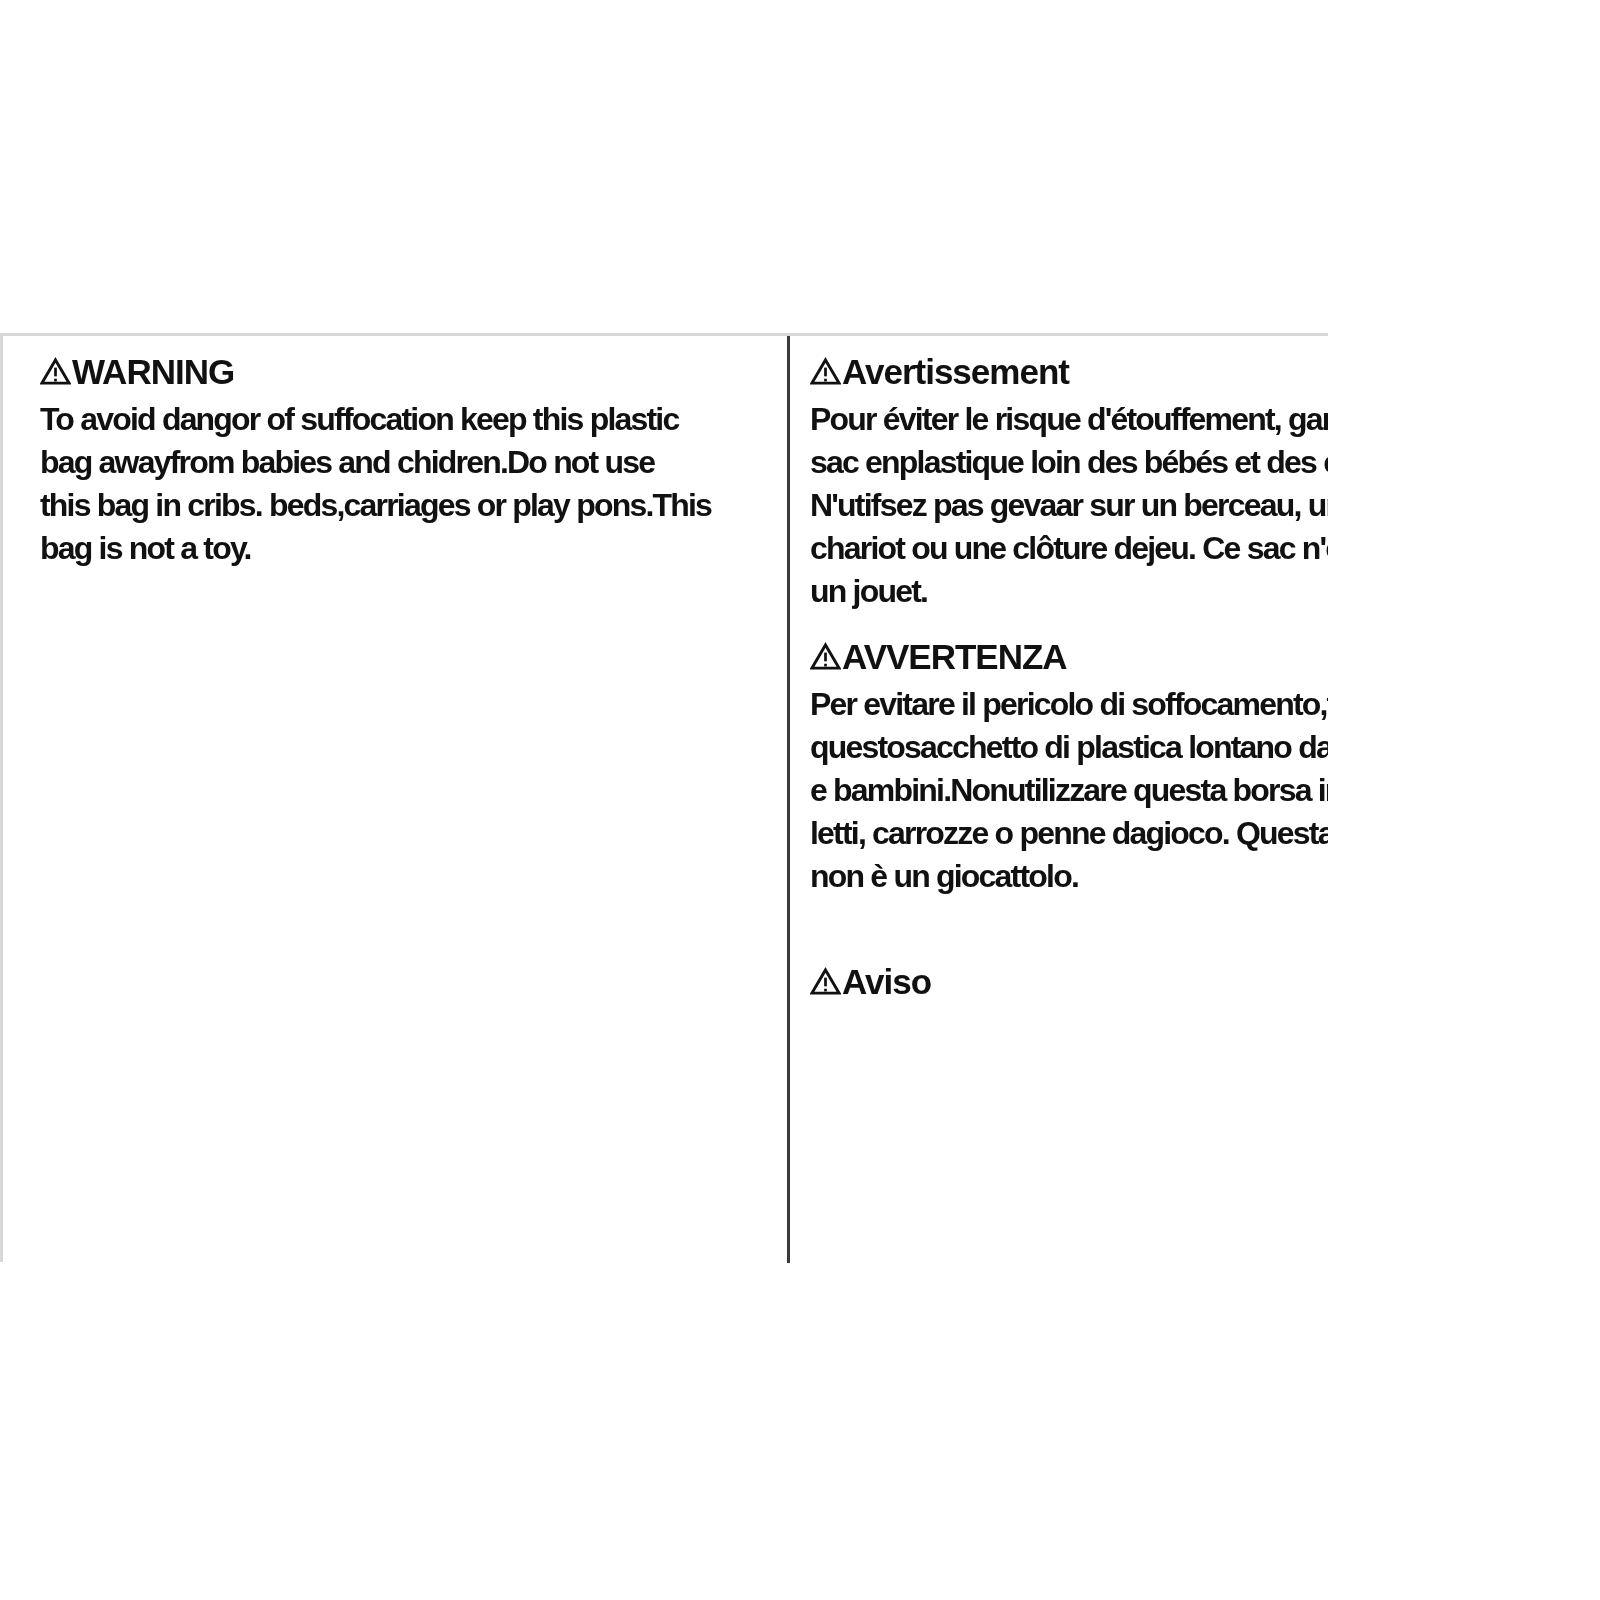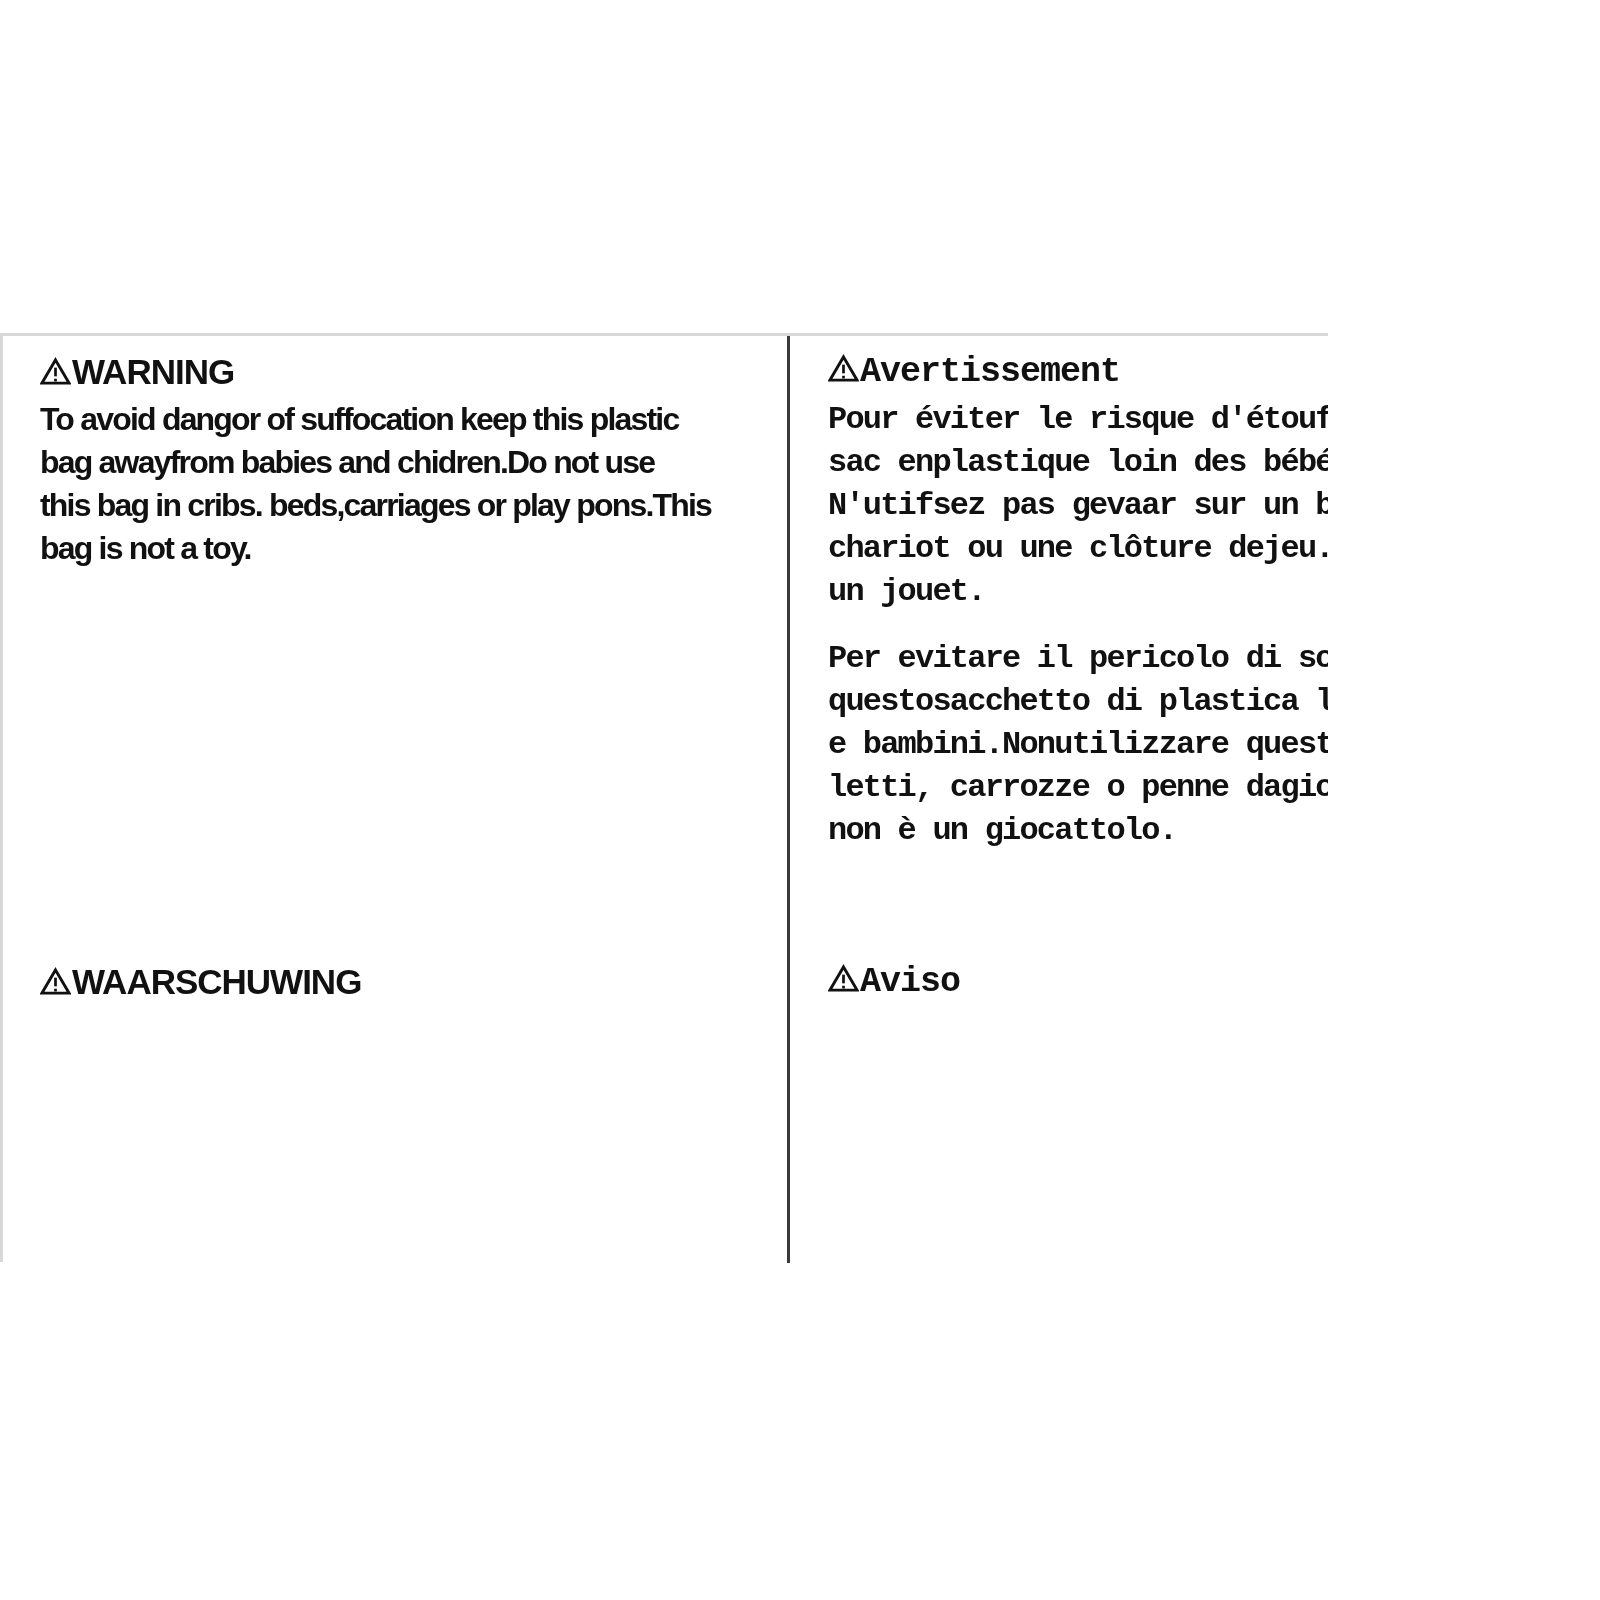--- a/index.html
+++ b/index.html
@@ -32,21 +32,21 @@
     position: absolute;
     top: 336px; left: 787px;
     width: 3px; height: 927px;
     background: var(--divider-color, #3a3a3a);
   }
   .sec {
     position: absolute;
     width: 748px;
   }
   .sec.col-left  { left: 40px;  }
-  .sec.col-right { left: 828px; font-family: Liberation Mono, monospace; }
+  .sec.col-right { left: 810px; }
   .sec.row-1 { top: 352px; }
   .sec.row-2 { top: 637px; }
   .sec.row-3 { top: 962px; }
   .heading {
     margin: 0 0 6px 0;
     font-size: 35px;
     font-weight: 700;
     letter-spacing: -1px;
     line-height: 40px;
     white-space: pre;
@@ -85,41 +85,41 @@
     <p class="body-text">To avoid dangor of suffocation keep this plastic
 bag awayfrom babies and chidren.Do not use
 this bag in cribs. beds,carriages or play pons.This
 bag is not a toy.</p>
   </section>
 
   <section class="sec col-left row-2">
   </section>
 
   <section class="sec col-left row-3">
-    <h2 class="heading"><svg class="warn-icon" viewBox="0 0 32 30">
-          <path d="M16 3 L30 27 L2 27 Z" fill="none" stroke="#111" stroke-width="3" stroke-linejoin="miter"></path>
-          <rect x="14.6" y="11" width="2.8" height="9" fill="#111"></rect>
-          <rect x="14.6" y="22.5" width="2.8" height="2.8" fill="#111"></rect>
-        </svg><span>WAARSCHUWING</span></h2>
   </section>
 
   <section class="sec col-right row-1">
     <h2 class="heading"><svg class="warn-icon" viewBox="0 0 32 30">
           <path d="M16 3 L30 27 L2 27 Z" fill="none" stroke="#111" stroke-width="3" stroke-linejoin="miter"></path>
           <rect x="14.6" y="11" width="2.8" height="9" fill="#111"></rect>
           <rect x="14.6" y="22.5" width="2.8" height="2.8" fill="#111"></rect>
         </svg><span>Avertissement</span></h2>
     <p class="body-text">Pour éviter le risque d'étouffement, gardez ce
 sac enplastique loin des bébés et des enfants.
 N'utifsez pas gevaar sur un berceau, un lit, un
 chariot ou une clôture dejeu. Ce sac n'est pas
 un jouet.</p>
   </section>
 
   <section class="sec col-right row-2">
+    <h2 class="heading"><svg class="warn-icon" viewBox="0 0 32 30">
+          <path d="M16 3 L30 27 L2 27 Z" fill="none" stroke="#111" stroke-width="3" stroke-linejoin="miter"></path>
+          <rect x="14.6" y="11" width="2.8" height="9" fill="#111"></rect>
+          <rect x="14.6" y="22.5" width="2.8" height="2.8" fill="#111"></rect>
+        </svg><span>AVVERTENZA</span></h2>
     <p class="body-text">Per evitare il pericolo di soffocamento,tenere
 questosacchetto di plastica lontano da bambini
 e bambini.Nonutilizzare questa borsa in culle,
 letti, carrozze o penne dagioco. Questa borsa
 non è un giocattolo.</p>
   </section>
 
   <section class="sec col-right row-3">
     <h2 class="heading"><svg class="warn-icon" viewBox="0 0 32 30">
           <path d="M16 3 L30 27 L2 27 Z" fill="none" stroke="#111" stroke-width="3" stroke-linejoin="miter"></path>

